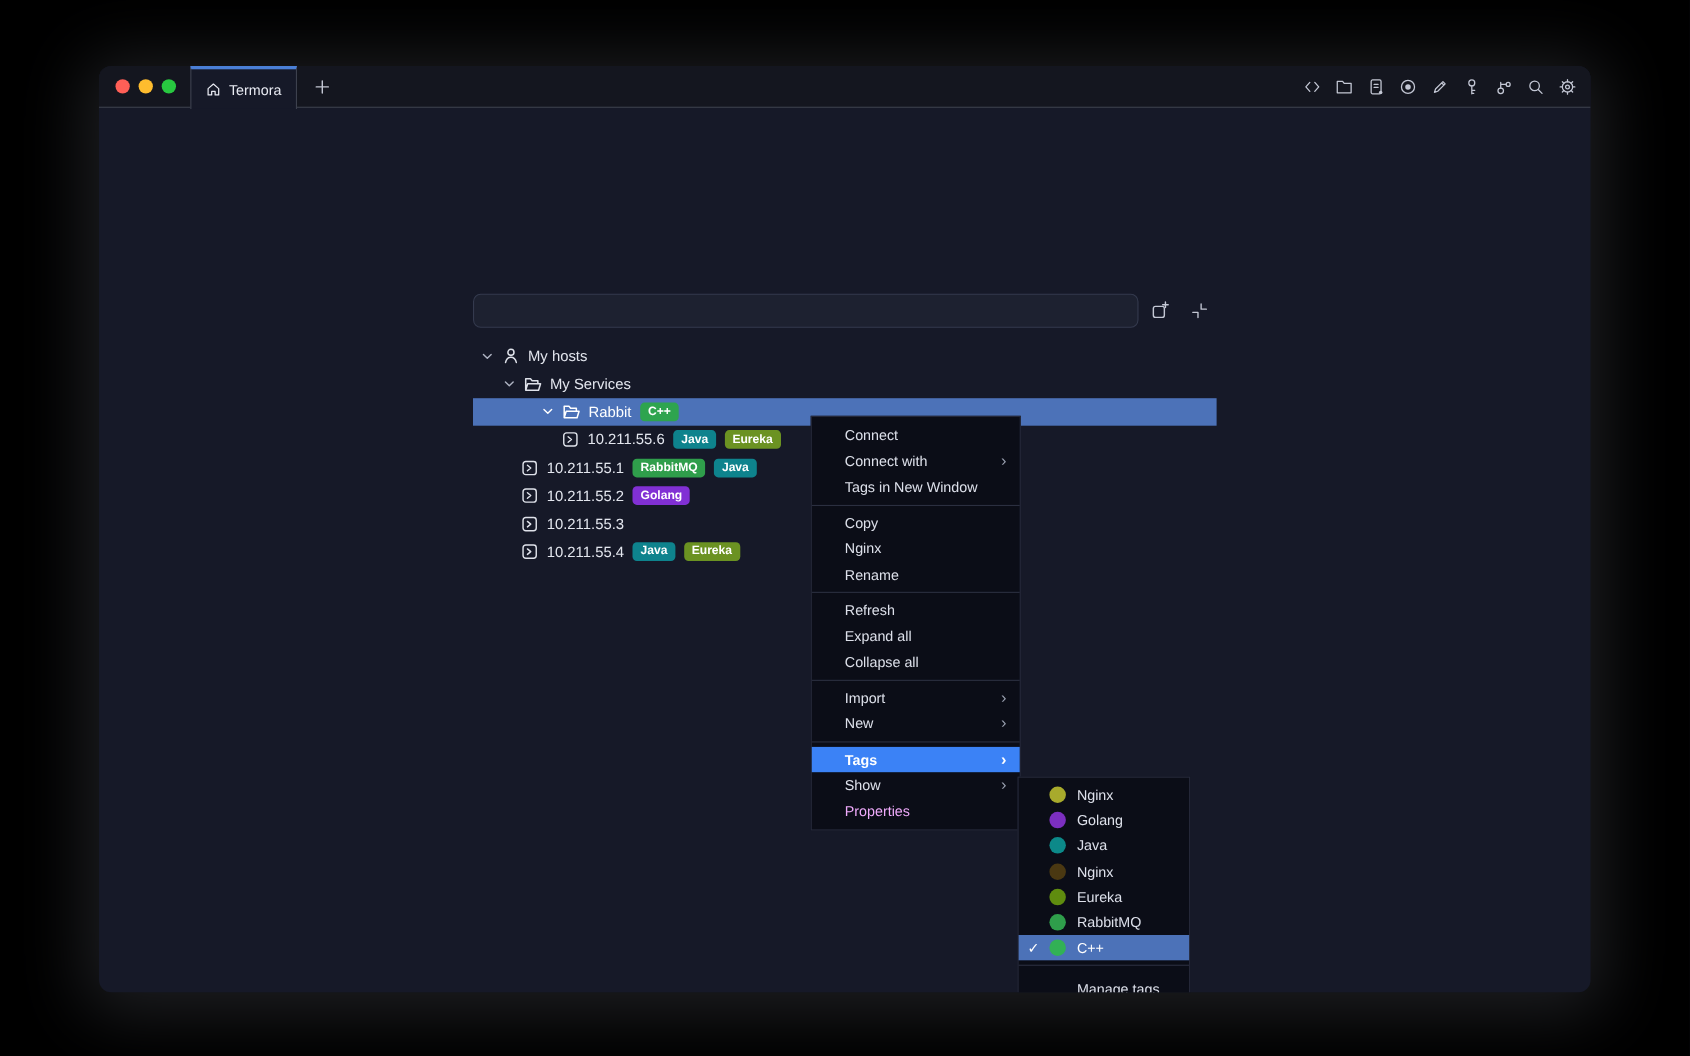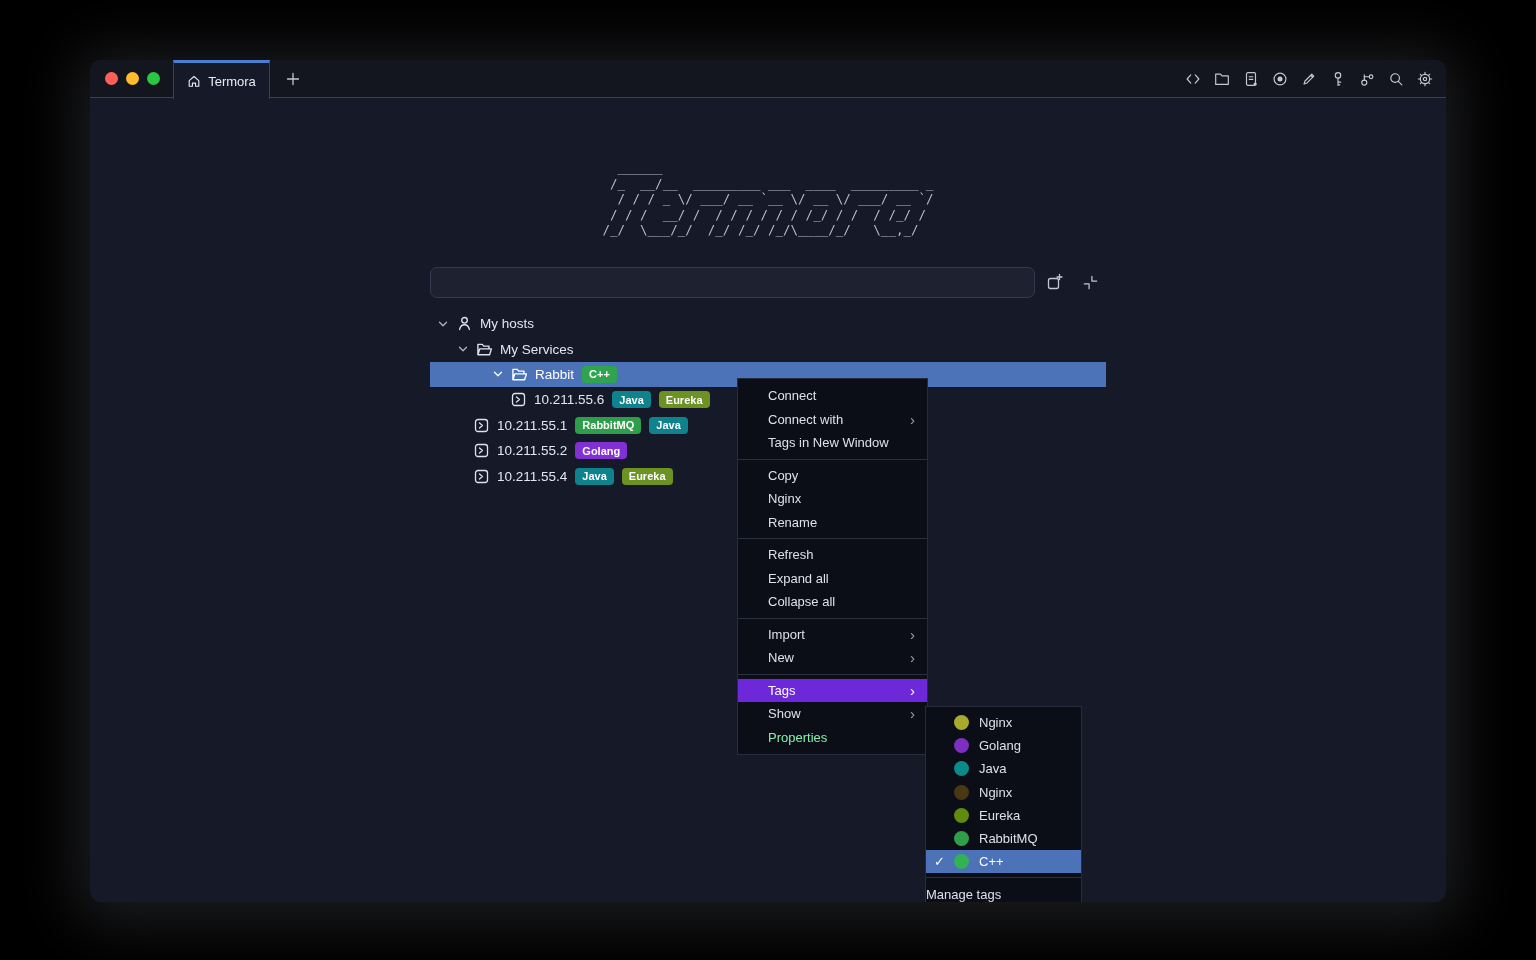--- a/index.html
+++ b/index.html
@@ -42,28 +42,28 @@
   .badge { display:inline-flex; align-items:center; height:17px; padding:0 7px;
            margin-left:8px; border-radius:4px; font-size:11px; font-weight:700; color:#fff; }
   
   .menu { position:absolute; background:#0b0d17; border:1px solid #272b3c; padding:5px 0;
           color:#dde0ea; font-size:13px; }
   .cmenu { left:647px; top:318px; width:191px; }
   .mi { height:23.5px; display:flex; align-items:center; padding:0 12px 0 30px; }
   .mi .arrow { margin-left:auto; color:#9aa0b0; font-size:15px; line-height:1; }
   .mi.hl { color:#fff; }
   .mi.hl .arrow { color:#fff; }
-  .mi.disabled { color:#86efac; }
+  .mi.disabled { color:#f0abfc; }
   .sep { height:1px; background:#2b2f40; margin:4px 0; }
   .smenu { left:835px; top:610px; width:157px; padding:4px 0;margin-top:36px; }
   .si { height:23.2px; display:flex; align-items:center; padding-left:8px; }
   .si .check { width:20px; font-size:13px; color:#fff; flex:0 0 auto; }
   .si .dot { width:15px; height:15px; border-radius:50%; margin-right:10px; flex:0 0 auto; }
   .si.hl { color:#fff; }
-  .footer-item { height:25px; display:flex; align-items:center; }
+  .footer-item { height:25px; display:flex; align-items:flex-end; padding-left:53px; }
 </style>
 </head>
 <body>
 
 <div class="window">
 
   <div class="titlebar">
     <div class="traffic">
       <span style="background-color: rgb(255, 95, 87);"></span>
       <span style="background-color: rgb(254, 188, 46);"></span>
@@ -131,27 +131,20 @@
       <span class="tbi">
           <svg width="18" height="18" viewBox="0 0 20 20">
             <circle cx="10" cy="10" r="5.2"></circle>
             <circle cx="10" cy="10" r="1.9"></circle>
             <path d="M10 2.6v2.2M10 15.2v2.2M2.6 10h2.2M15.2 10h2.2M4.8 4.8l1.5 1.5M13.7 13.7l1.5 1.5M15.2 4.8l-1.5 1.5M6.3 13.7l-1.5 1.5"></path>
           </svg>
         </span>
     </div>
   </div>
 
-  <div class="banner">
-    <pre>  ______
- /_  __/__  _________ ___  ____  _________ _
-  / / / _ \/ ___/ __ `__ \/ __ \/ ___/ __ `/
- / / /  __/ /  / / / / / / /_/ / /  / /_/ /
-/_/  \___/_/  /_/ /_/ /_/\____/_/   \__,_/</pre>
-  </div>
 
   <input class="search-input" type="text" value="" style="">
   <span class="sr-icon icon-addhost">
     <svg width="20" height="20" viewBox="0 0 20 20">
         <rect x="3.5" y="6.5" width="10" height="10" rx="2"></rect>
         <path d="M14.5 2.5v5M12 5h5"></path>
       </svg>
   </span>
   <span class="sr-icon icon-collapse">
     <svg width="19" height="19" viewBox="0 0 20 20">
@@ -233,20 +226,29 @@
       <span class="ticon">
           <svg width="17" height="17" viewBox="0 0 17 17">
             <rect x="2.5" y="2.5" width="12" height="12" rx="2.5"></rect>
             <path d="M6.5 6l3 2.5-3 2.5"></path>
           </svg>
         </span>
       <span>10.211.55.2</span>
       <span class="badge" style="background-color: rgb(129, 48, 212);">Golang</span>
     </div>
 
+    <div class="tree-row" style="padding-left:43px">
+      <span class="ticon">
+          <svg width="17" height="17" viewBox="0 0 17 17">
+            <rect x="2.5" y="2.5" width="12" height="12" rx="2.5"></rect>
+            <path d="M6.5 6l3 2.5-3 2.5"></path>
+          </svg>
+        </span>
+      <span>10.211.55.3</span>
+    </div>
 
     <div class="tree-row" style="padding-left:43px">
       <span class="ticon">
           <svg width="17" height="17" viewBox="0 0 17 17">
             <rect x="2.5" y="2.5" width="12" height="12" rx="2.5"></rect>
             <path d="M6.5 6l3 2.5-3 2.5"></path>
           </svg>
         </span>
       <span>10.211.55.4</span>
       <span class="badge" style="background-color: rgb(14, 131, 141);">Java</span>
@@ -288,21 +290,21 @@
     <div class="sep"></div>
     <div class="mi">
         <span>Import</span>
         <span class="arrow">›</span>
       </div>
     <div class="mi">
         <span>New</span>
         <span class="arrow">›</span>
       </div>
     <div class="sep"></div>
-    <div class="mi hl" style="background-color: #6d28d9;">
+    <div class="mi hl" style="background-color: #3b82f6; font-weight: bold;">
         <span>Tags</span>
         <span class="arrow">›</span>
       </div>
     <div class="mi">
         <span>Show</span>
         <span class="arrow">›</span>
       </div>
     <div class="mi disabled">
         <span>Properties</span>
       </div>

